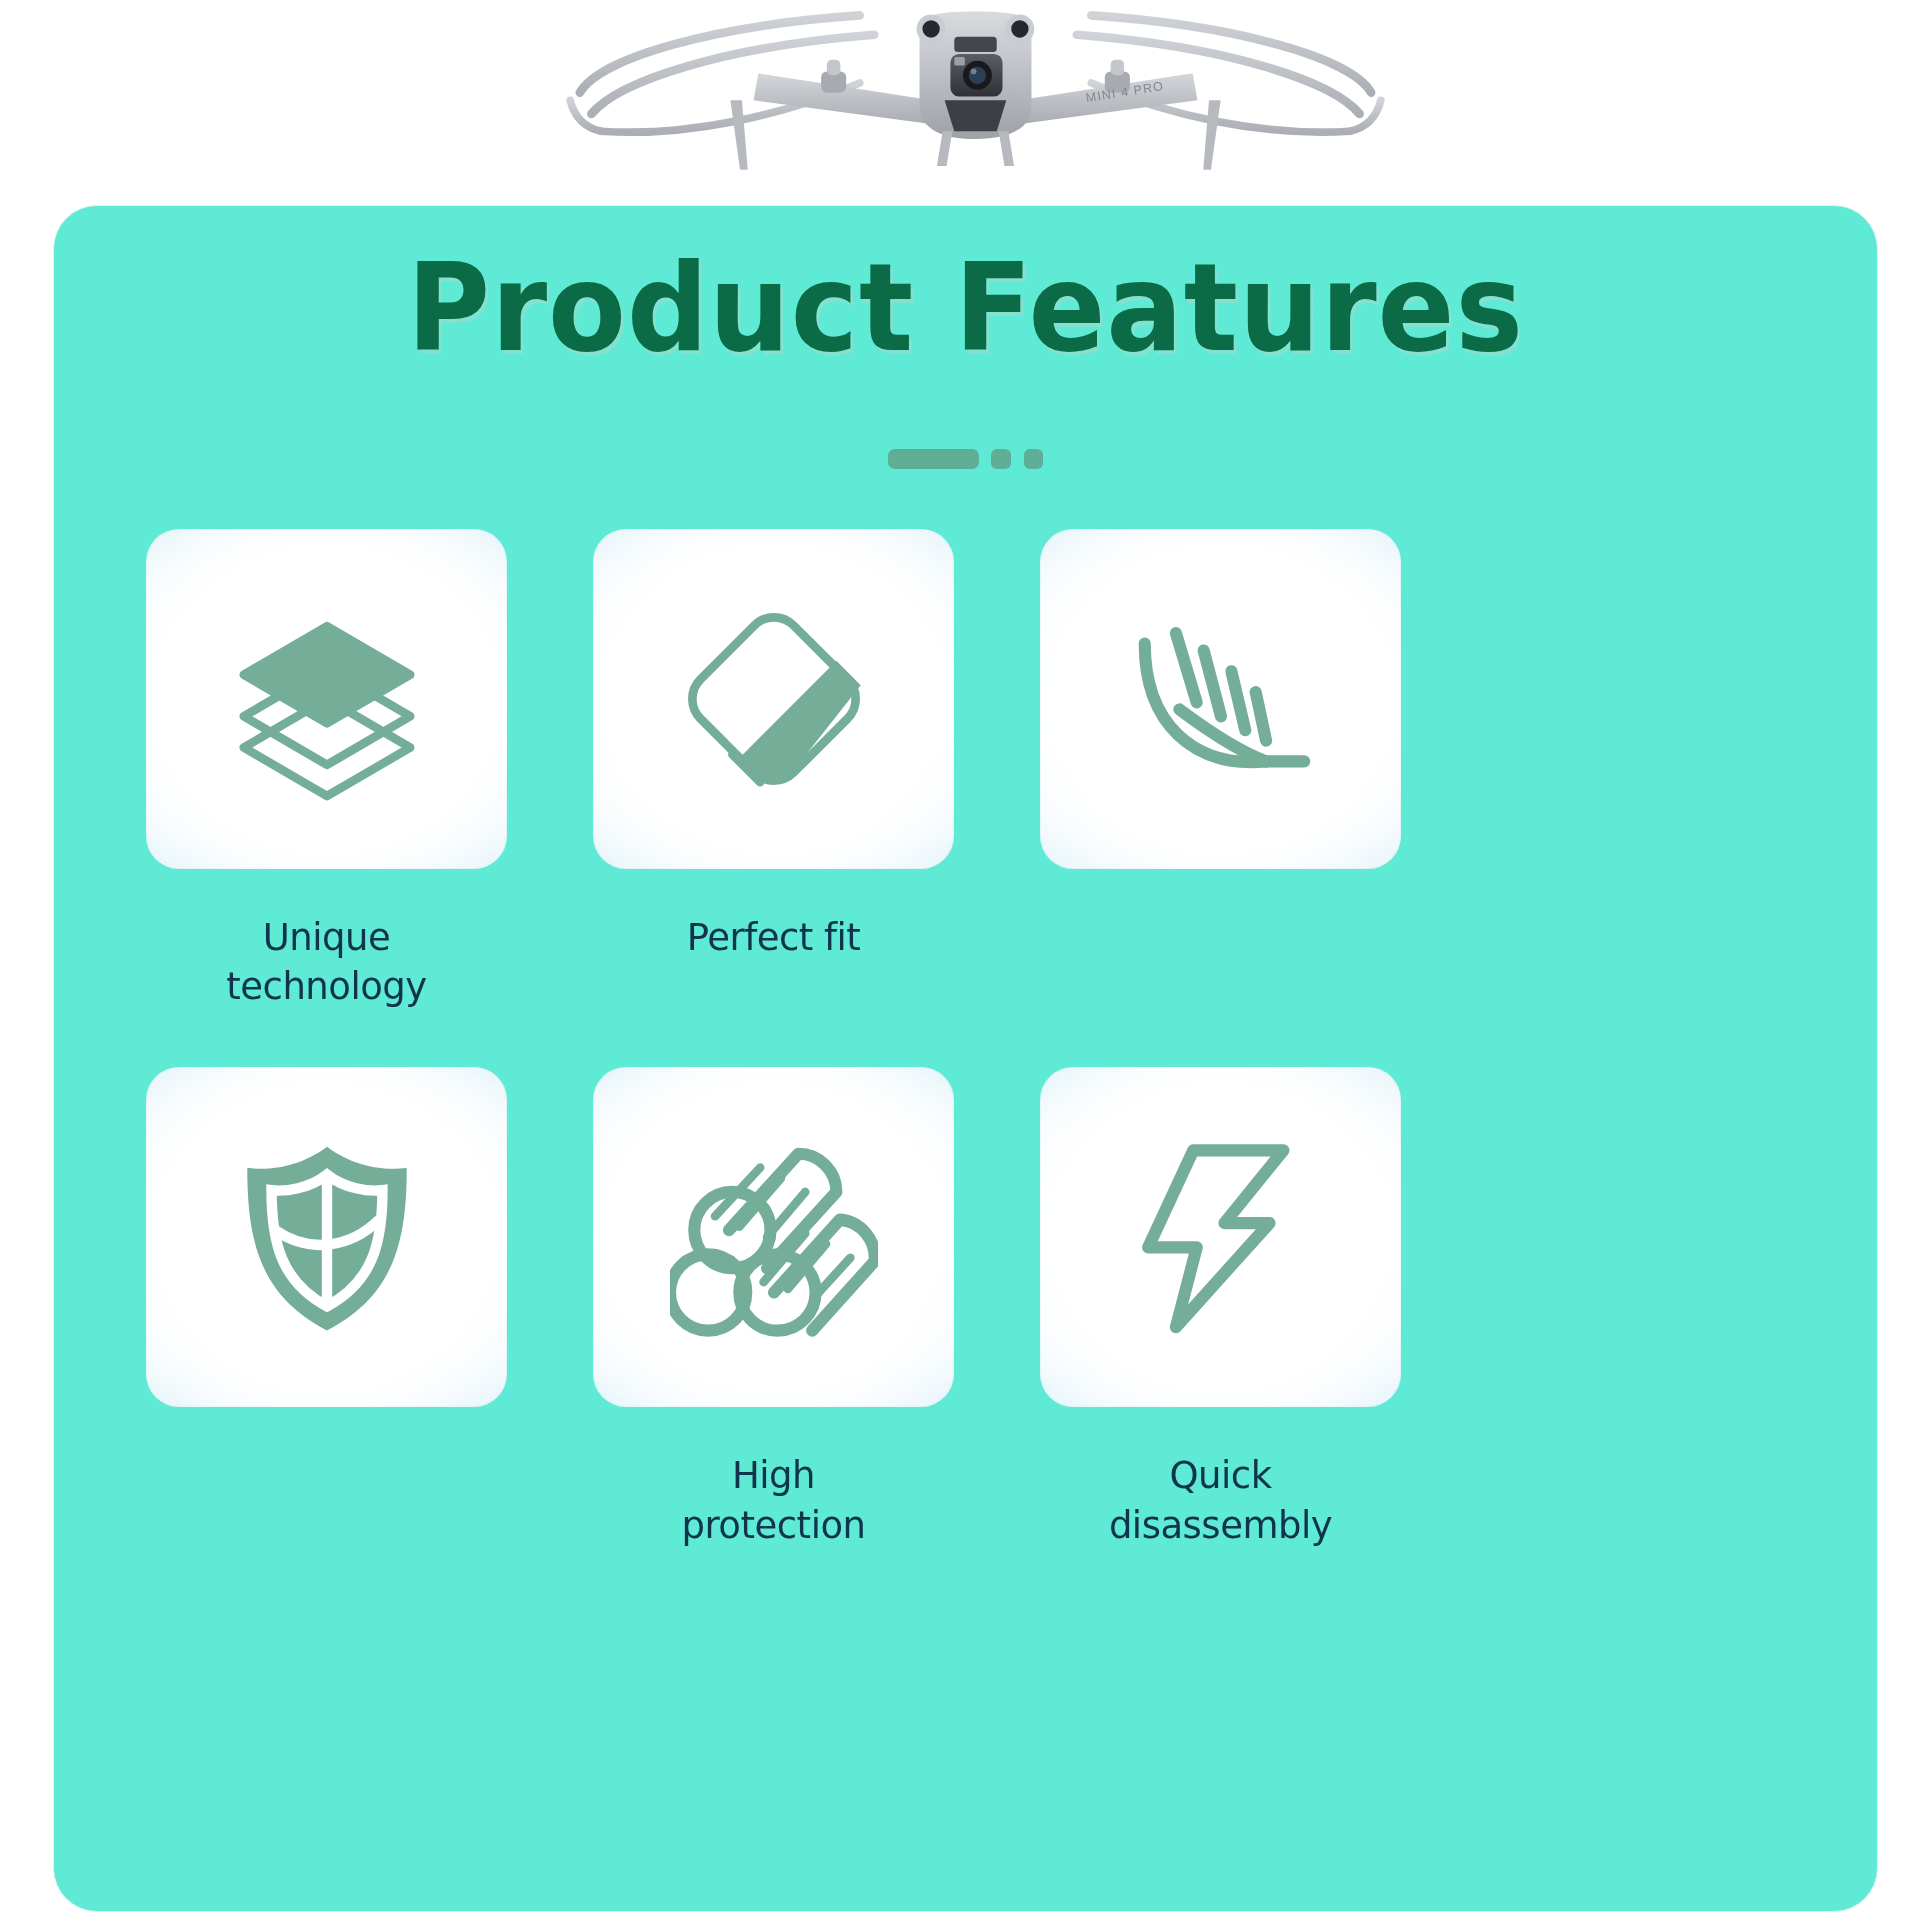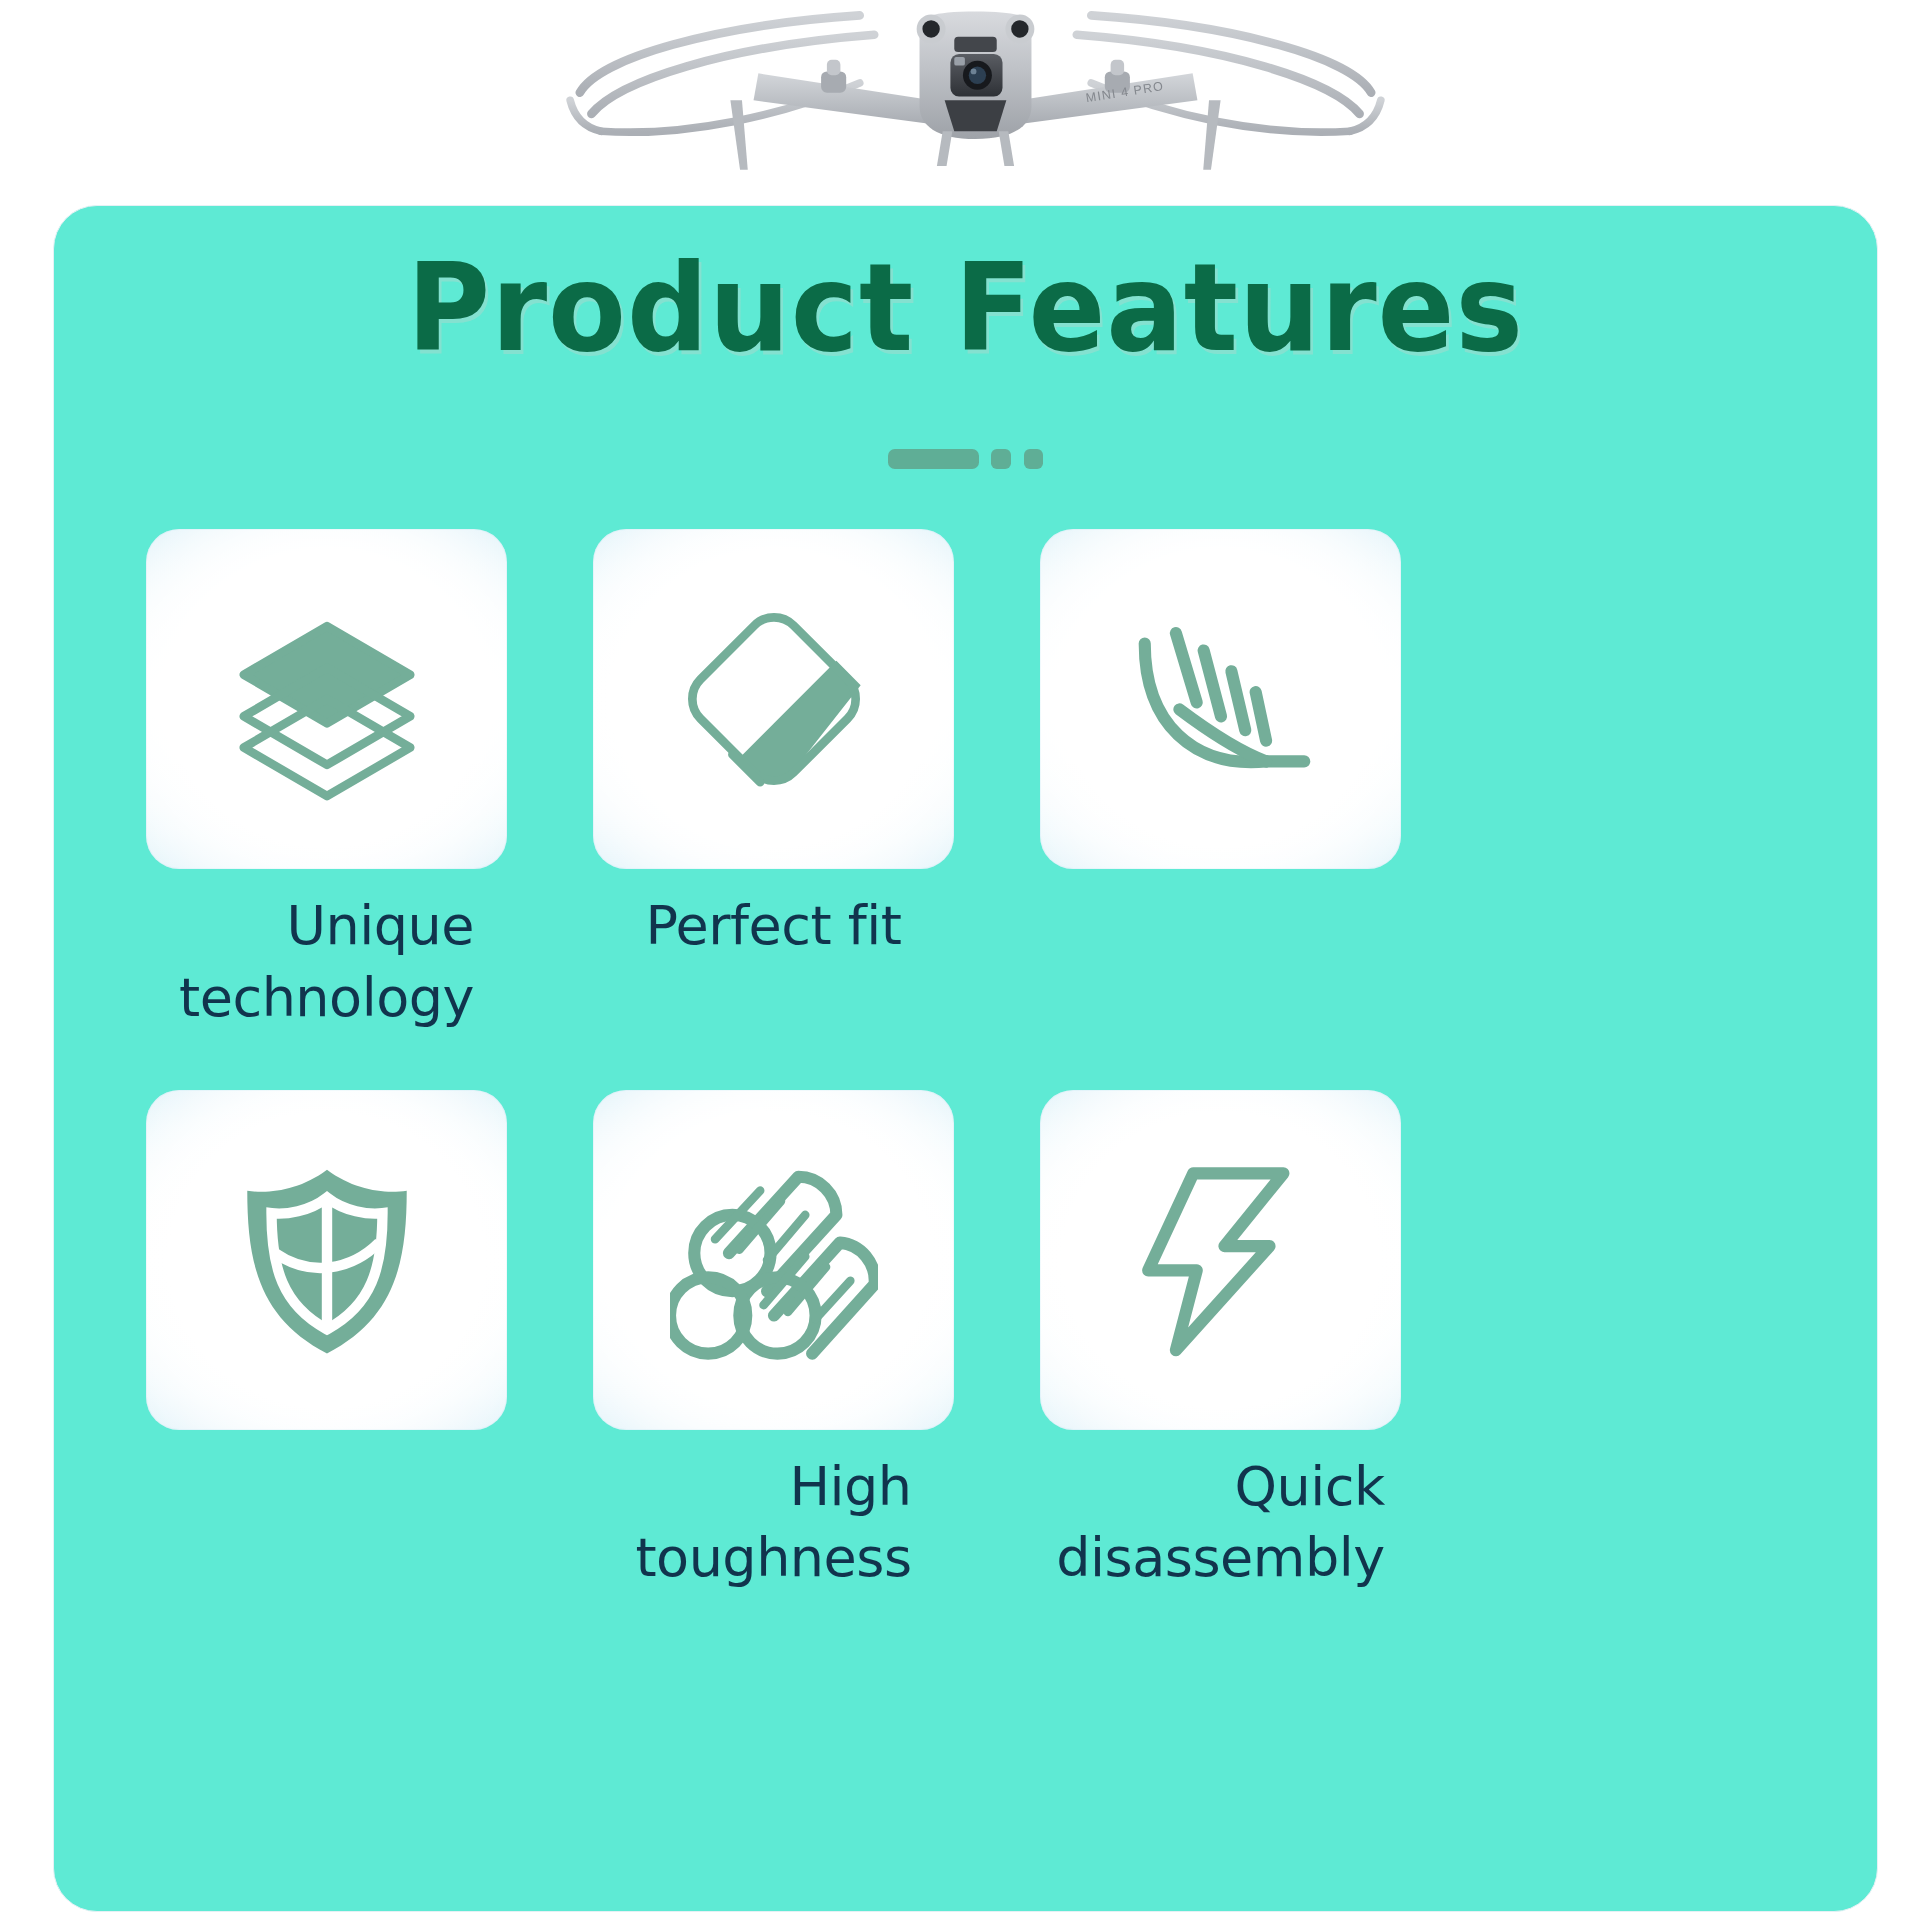--- a/index.html
+++ b/index.html
@@ -129,25 +129,25 @@
     z-index: 2;
     width: 208px;
     height: 208px;
     display: flex;
     align-items: center;
     justify-content: center;
   }
   .icon-box svg { display: block; width: 100%; height: 100%; }
 
   .label {
-    margin-top: 21px;
-    text-align: right;
+    margin-top: 44px;
+    text-align: center;
     color: #11344d;
     font-family: "DejaVu Sans", sans-serif;
-    font-size: 54px;
+    font-size: 37px;
     line-height: 1.33;
     font-weight: 400;
     letter-spacing: -0.5px;
     white-space: pre-line;
   }
 </style>
 </head>
 <body>
 
 <div class="hero">
@@ -325,21 +325,21 @@
               <path d="M78 58 L 54 86" stroke-width="5"></path>
               <path d="M90 64 L 68 90" stroke-width="5"></path>
               <path d="M104 72 L 84 94" stroke-width="5"></path>
 
               <circle cx="22" cy="92" r="22"></circle>
             </g>
           </svg>
         </div>
       </div>
       <div class="label">High
-toughness</div>
+protection</div>
     </div>
 
     <div class="cell">
       <div class="card">
         <div class="icon-box">
           <svg viewBox="0 0 120 120">
             <path d="M44 10 L 96 10 L 62 52 L 88 52 L 34 112 L 46 66 L 18 66 Z" fill="none" stroke="#74ae99" stroke-width="7" stroke-linejoin="round" stroke-linecap="round"></path>
           </svg>
         </div>
       </div>

